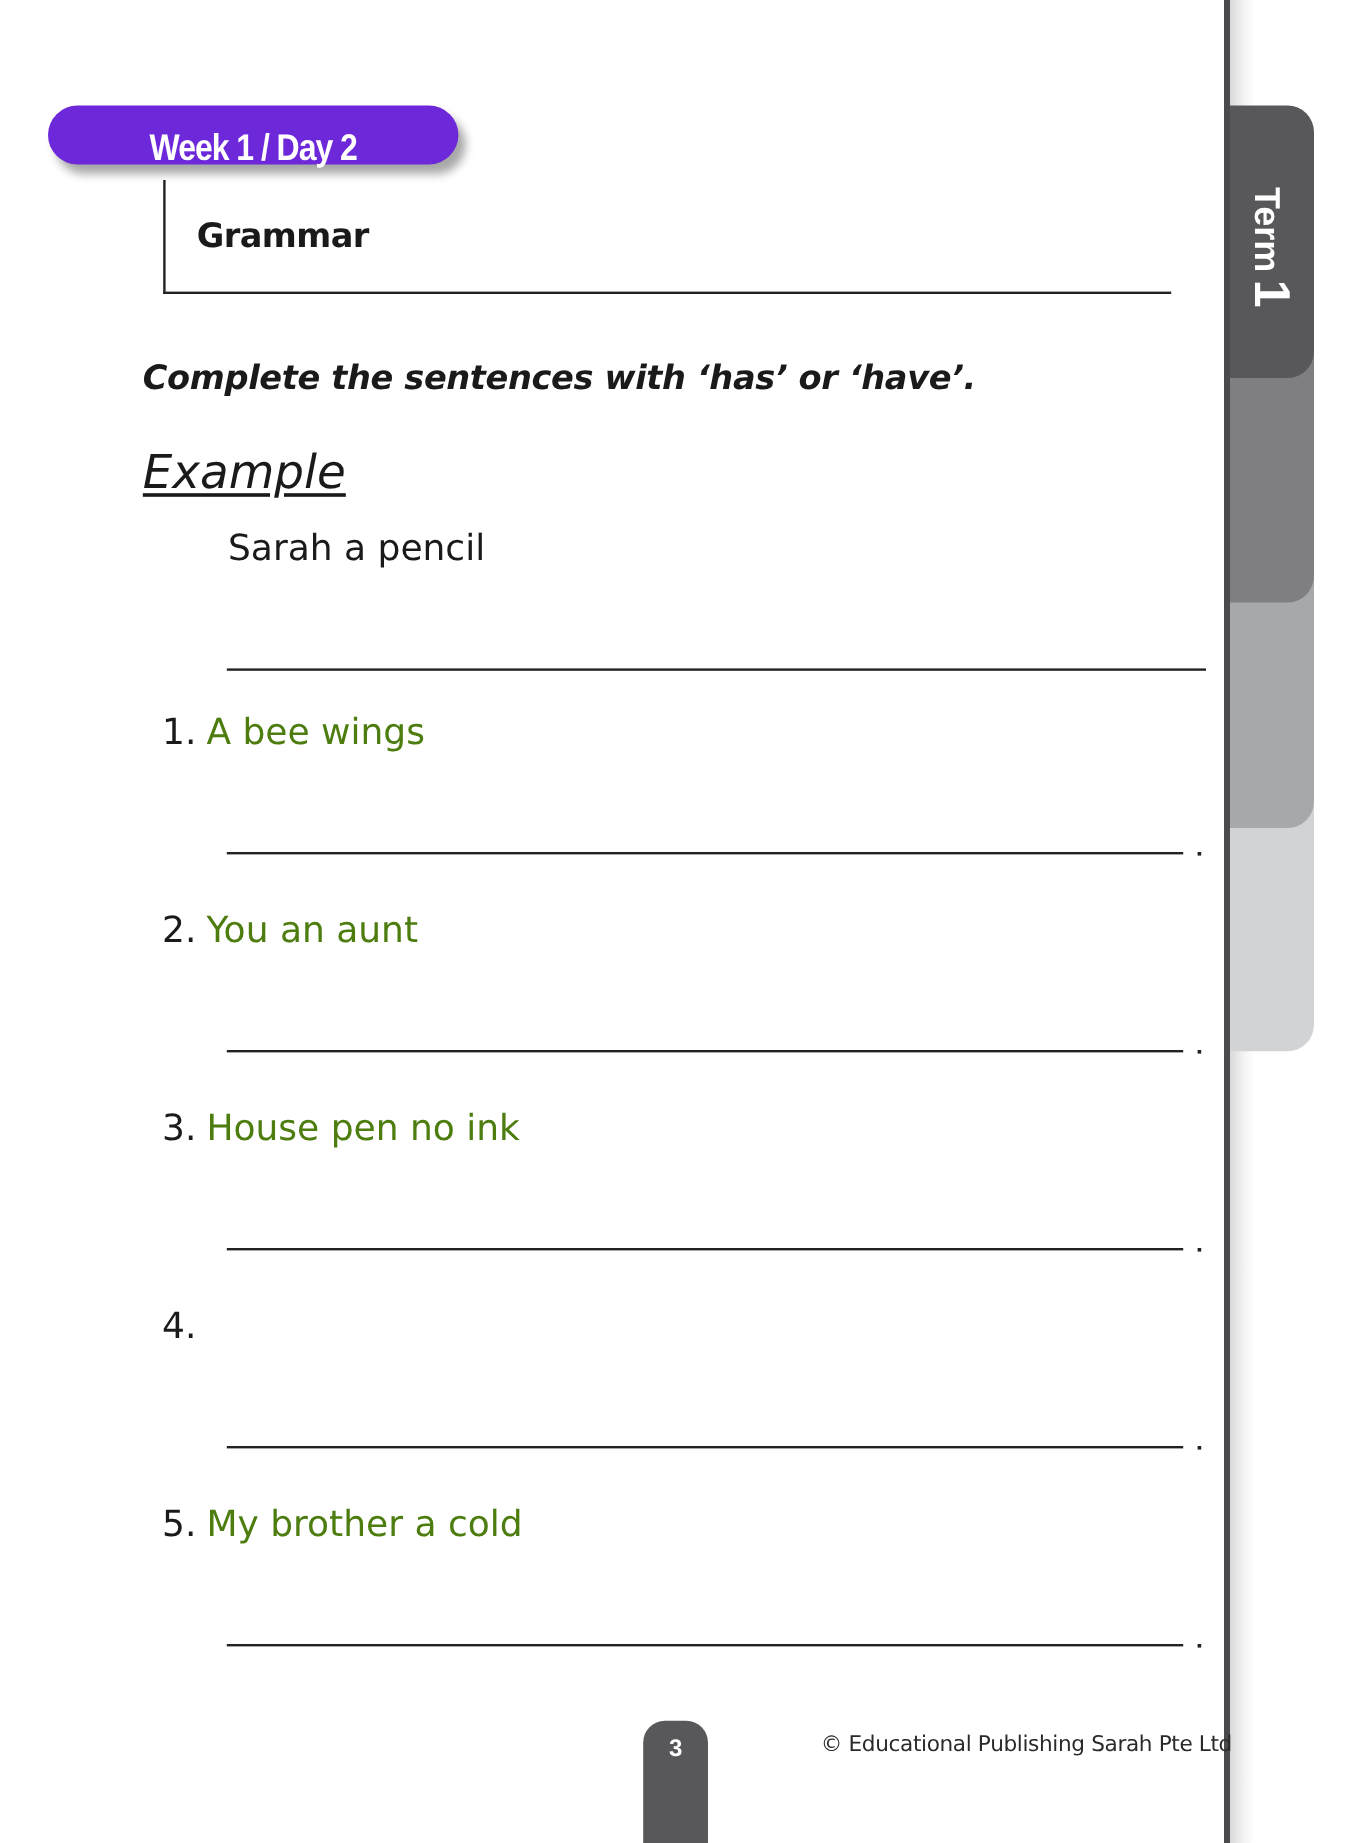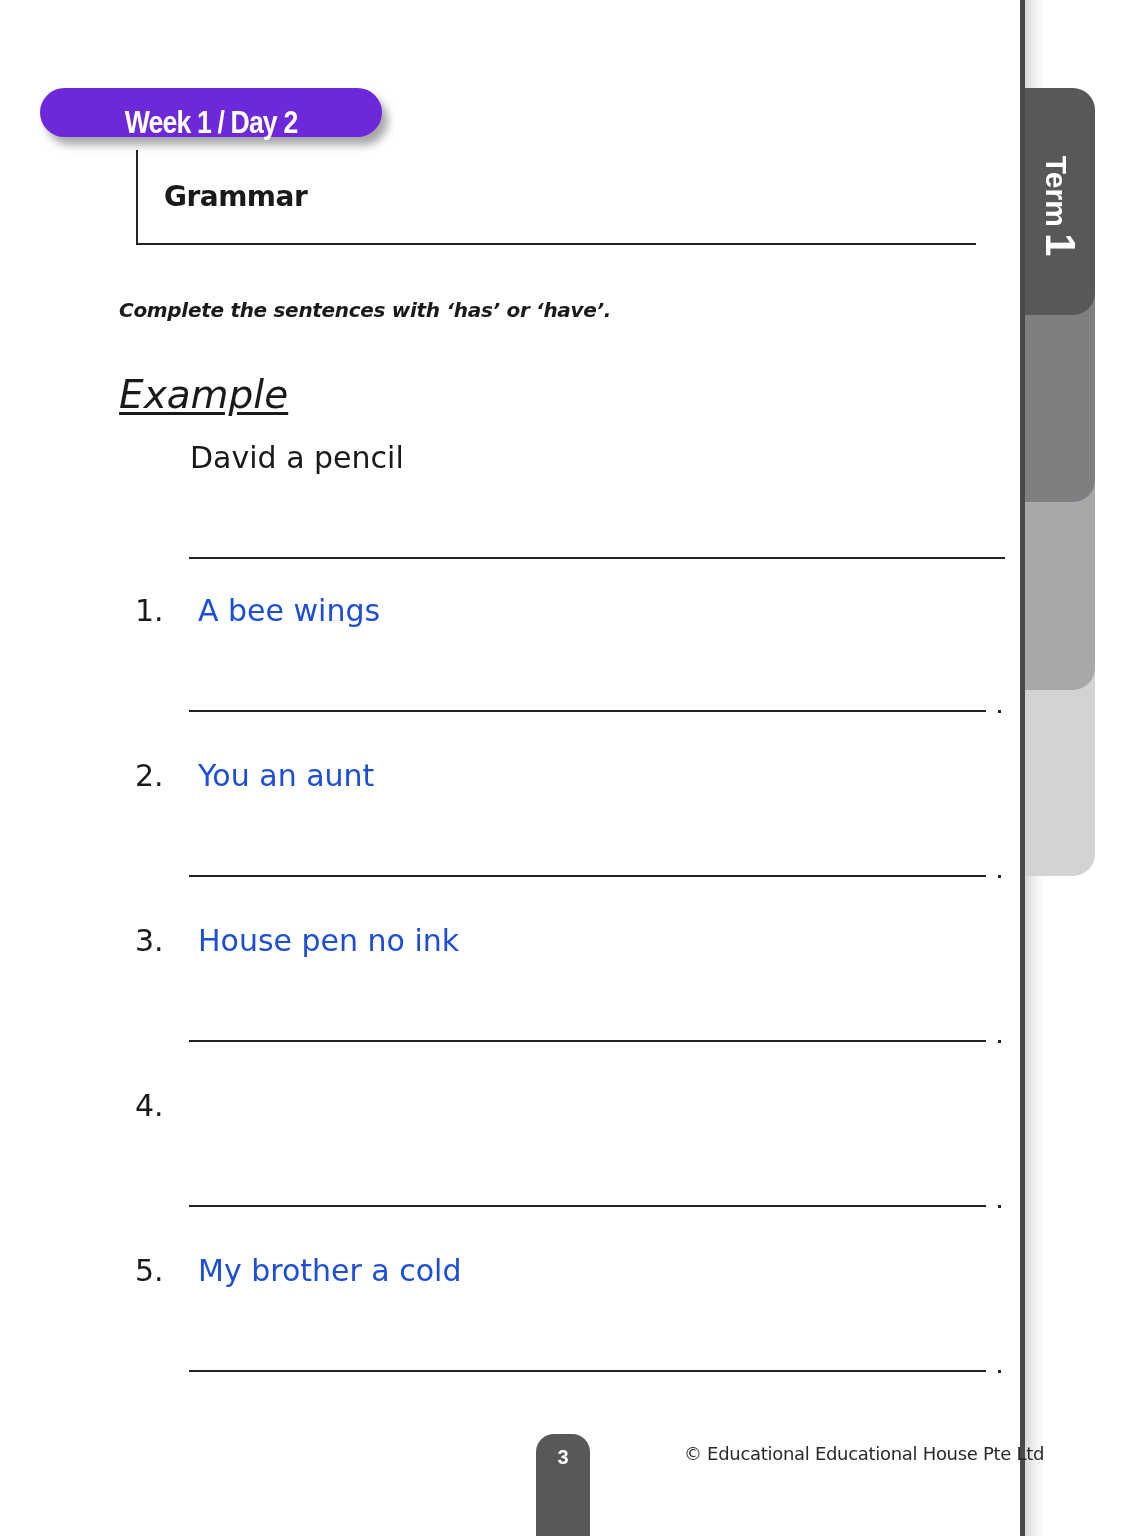--- a/index.html
+++ b/index.html
@@ -29,29 +29,29 @@
   .pill-text { position:absolute; left:0; right:0; top:0; height:67px; line-height:70px; text-align:center;
                color:#ffffff; font-family:"Liberation Sans", sans-serif; font-weight:bold; font-size:31px;
                letter-spacing:-1px; transform:scaleX(0.86); }
 
   .section-frame { position:absolute; left:136px; top:150px; width:838px; height:93px;
                    border-left:2px solid #222; border-bottom:2px solid #222; }
   .section-title { position:absolute; left:164px; top:180px; font-family:"DejaVu Sans", sans-serif;
                    font-weight:bold; font-size:28px; color:#1a1a1a; letter-spacing:-0.5px; }
 
   .instruction { position:absolute; left:119px; top:298px; font-family:"DejaVu Sans", sans-serif;
-                 font-style:italic; font-weight:bold; font-size:20px; color:#1a1a1a; letter-spacing:-0.3px; }
+                 font-style:italic; font-weight:bold; font-size:28px; color:#1a1a1a; letter-spacing:-0.3px; }
   .example-label { position:absolute; left:119px; top:372px; font-style:italic; font-size:39px;
                    text-decoration:underline; text-underline-offset:4px; color:#1a1a1a; }
   .example-q { position:absolute; left:190px; top:440px; font-size:30px; color:#1a1a1a; }
   .example-a { position:absolute; left:190px; top:516px; font-style:italic; font-size:30px; color:#1a1a1a; }
   .example-line { position:absolute; left:189px; top:557px; width:816px; height:2px; background:#222; }
 
   .q-num { position:absolute; left:135px; font-size:30px; color:#1a1a1a; }
-  .q-text { position:absolute; left:198px; font-size:30px; color:#1d4ed8; }
+  .q-text { position:absolute; left:172px; font-size:30px; color:#4d7c0f; }
   .answer-line { position:absolute; left:189px; width:797px; height:2px; background:#222; }
   .answer-dot { position:absolute; left:998px; width:3px; height:3px; background:#222; }
 
   .page-tab { position:absolute; left:536px; top:1434px; width:54px; height:110px; background:#58585b;
               border-top-left-radius:18px; border-top-right-radius:18px; }
   .page-num { position:absolute; left:0; right:0; top:12px; text-align:center; color:#fff;
               font-family:"Liberation Sans", sans-serif; font-weight:bold; font-size:20px; }
   .copyright { position:absolute; left:684px; top:1443px; font-size:18px; color:#2a2a2a;
                font-family:"DejaVu Sans", sans-serif; letter-spacing:-0.3px; }
 </style>
@@ -74,21 +74,21 @@
 
   <div class="section-frame"></div>
   <div class="pill">
     <div class="pill-text">Week 1 / Day 2</div>
   </div>
   <div class="section-title">Grammar</div>
 
   <div class="instruction">Complete the sentences with ‘has’ or ‘have’.</div>
 
   <div class="example-label">Example</div>
-  <div class="example-q">David a pencil</div>
+  <div class="example-q">Sarah a pencil</div>
   <div class="example-line"></div>
 
   <div class="q-num" style="top:593px">1.</div>
   <div class="q-text" style="top:593px">A bee wings</div>
   <div class="answer-line" style="top:710px"></div>
   <div class="answer-dot" style="top:710px"></div>
 
   <div class="q-num" style="top:758px">2.</div>
   <div class="q-text" style="top:758px">You an aunt</div>
   <div class="answer-line" style="top:875px"></div>
@@ -104,14 +104,14 @@
   <div class="answer-dot" style="top:1205px"></div>
 
   <div class="q-num" style="top:1253px">5.</div>
   <div class="q-text" style="top:1253px">My brother a cold</div>
   <div class="answer-line" style="top:1370px"></div>
   <div class="answer-dot" style="top:1370px"></div>
 
   <div class="page-tab">
     <div class="page-num">3</div>
   </div>
-  <div class="copyright">© Educational Educational House Pte Ltd</div>
+  <div class="copyright">© Educational Publishing Sarah Pte Ltd</div>
 </div>
 
 </body></html>

